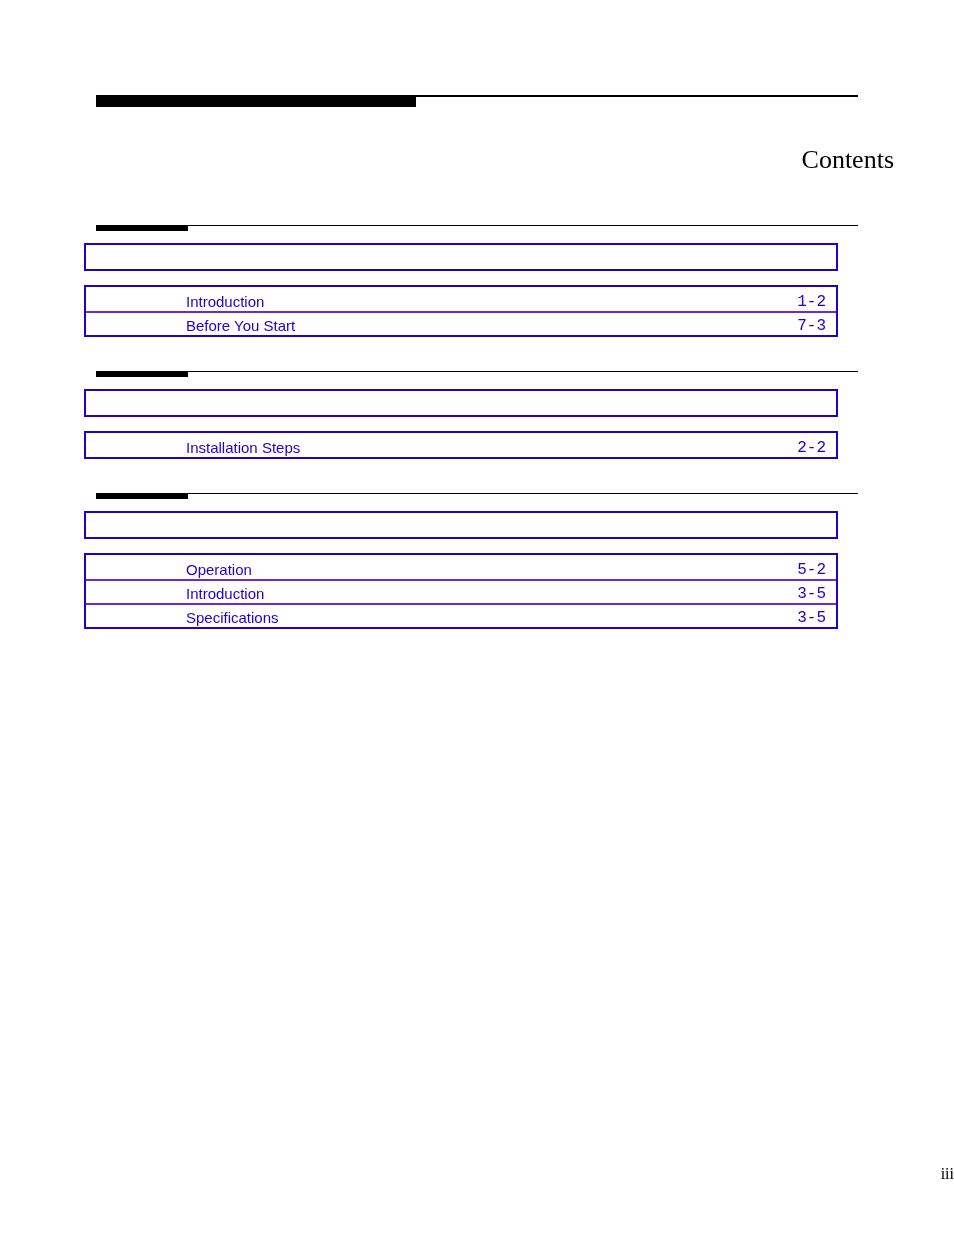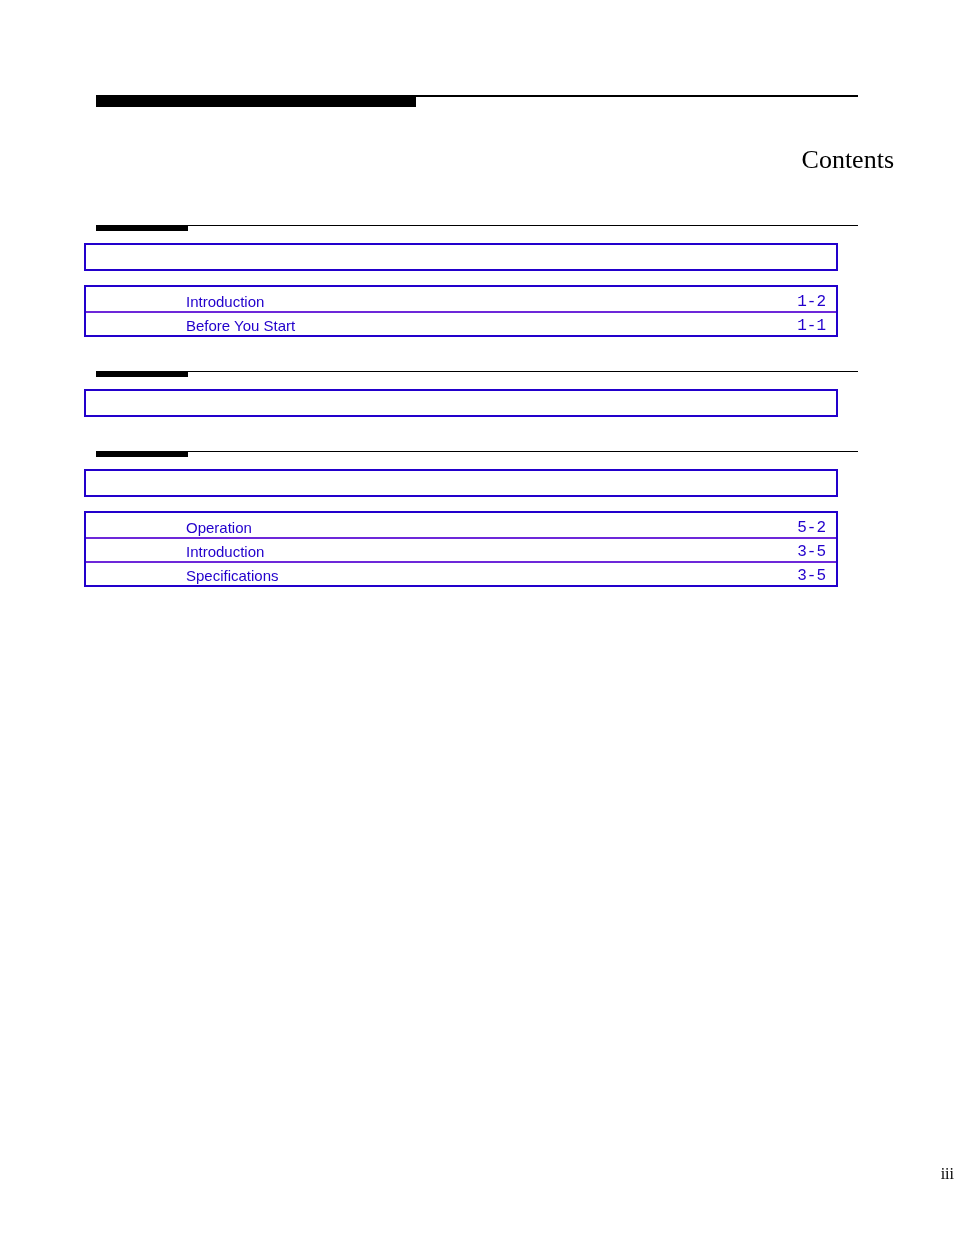--- a/index.html
+++ b/index.html
@@ -121,31 +121,38 @@
     <div class="chapter-box"></div>
     <div class="toc-entries first">
       <div class="toc-row">
         <span class="toc-label">Introduction</span>
         <span class="toc-fill"></span>
         <span class="toc-page">1-2</span>
       </div>
       <div class="toc-row">
         <span class="toc-label">Before You Start</span>
         <span class="toc-fill"></span>
-        <span class="toc-page">1-1</span>
+        <span class="toc-page">7-3</span>
       </div>
     </div>
   </div>
 
   <div class="section-block" style="margin-top:34px">
     <div class="sec-rule-wrap">
       <div class="sec-rule"></div>
       <div class="sec-rule-thick"></div>
     </div>
     <div class="chapter-box"></div>
+    <div class="toc-entries first">
+      <div class="toc-row">
+        <span class="toc-label">Installation Steps</span>
+        <span class="toc-fill"></span>
+        <span class="toc-page">2-2</span>
+      </div>
+    </div>
   </div>
 
   <div class="section-block" style="margin-top:34px">
     <div class="sec-rule-wrap">
       <div class="sec-rule"></div>
       <div class="sec-rule-thick"></div>
     </div>
     <div class="chapter-box"></div>
     <div class="toc-entries first">
       <div class="toc-row">

